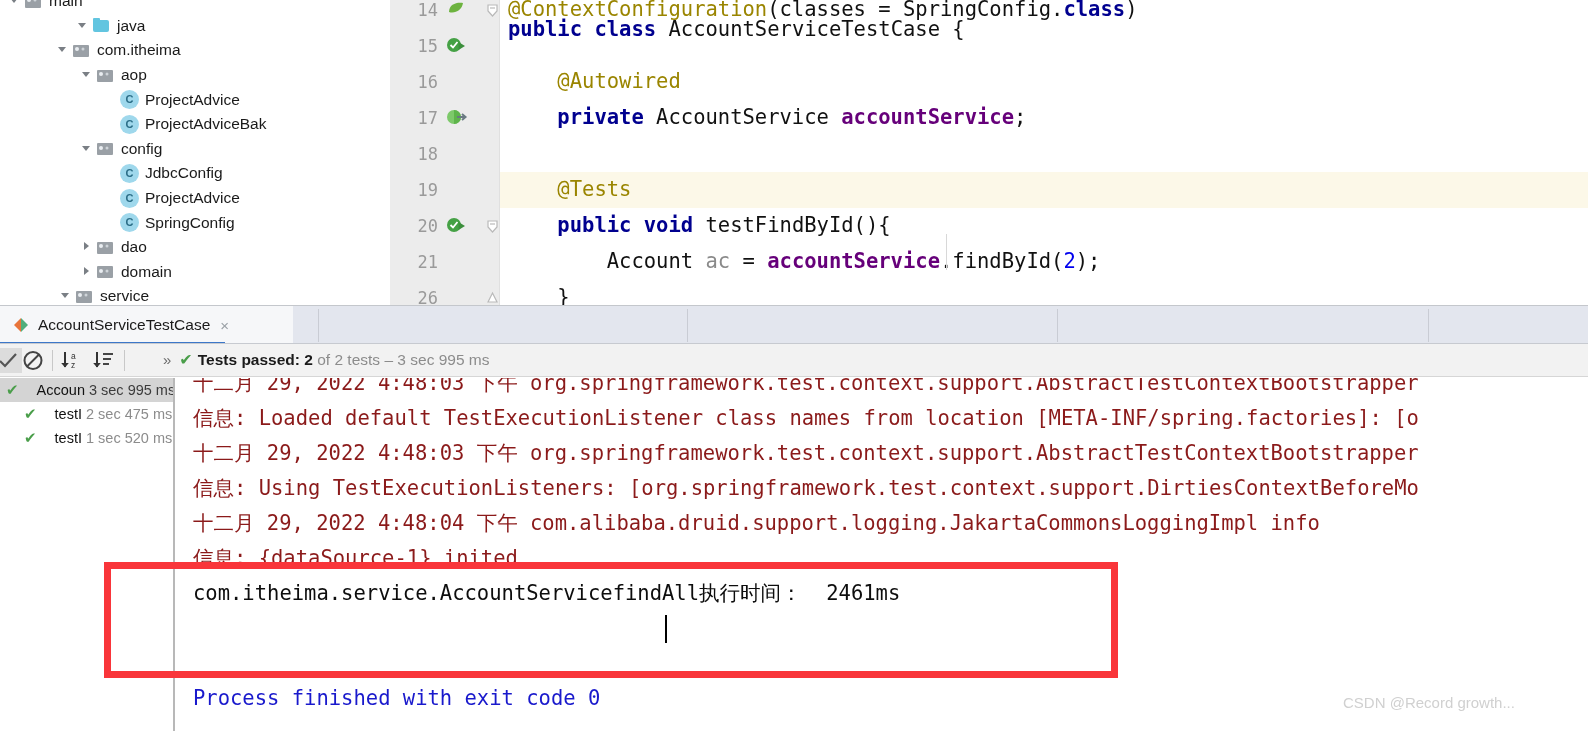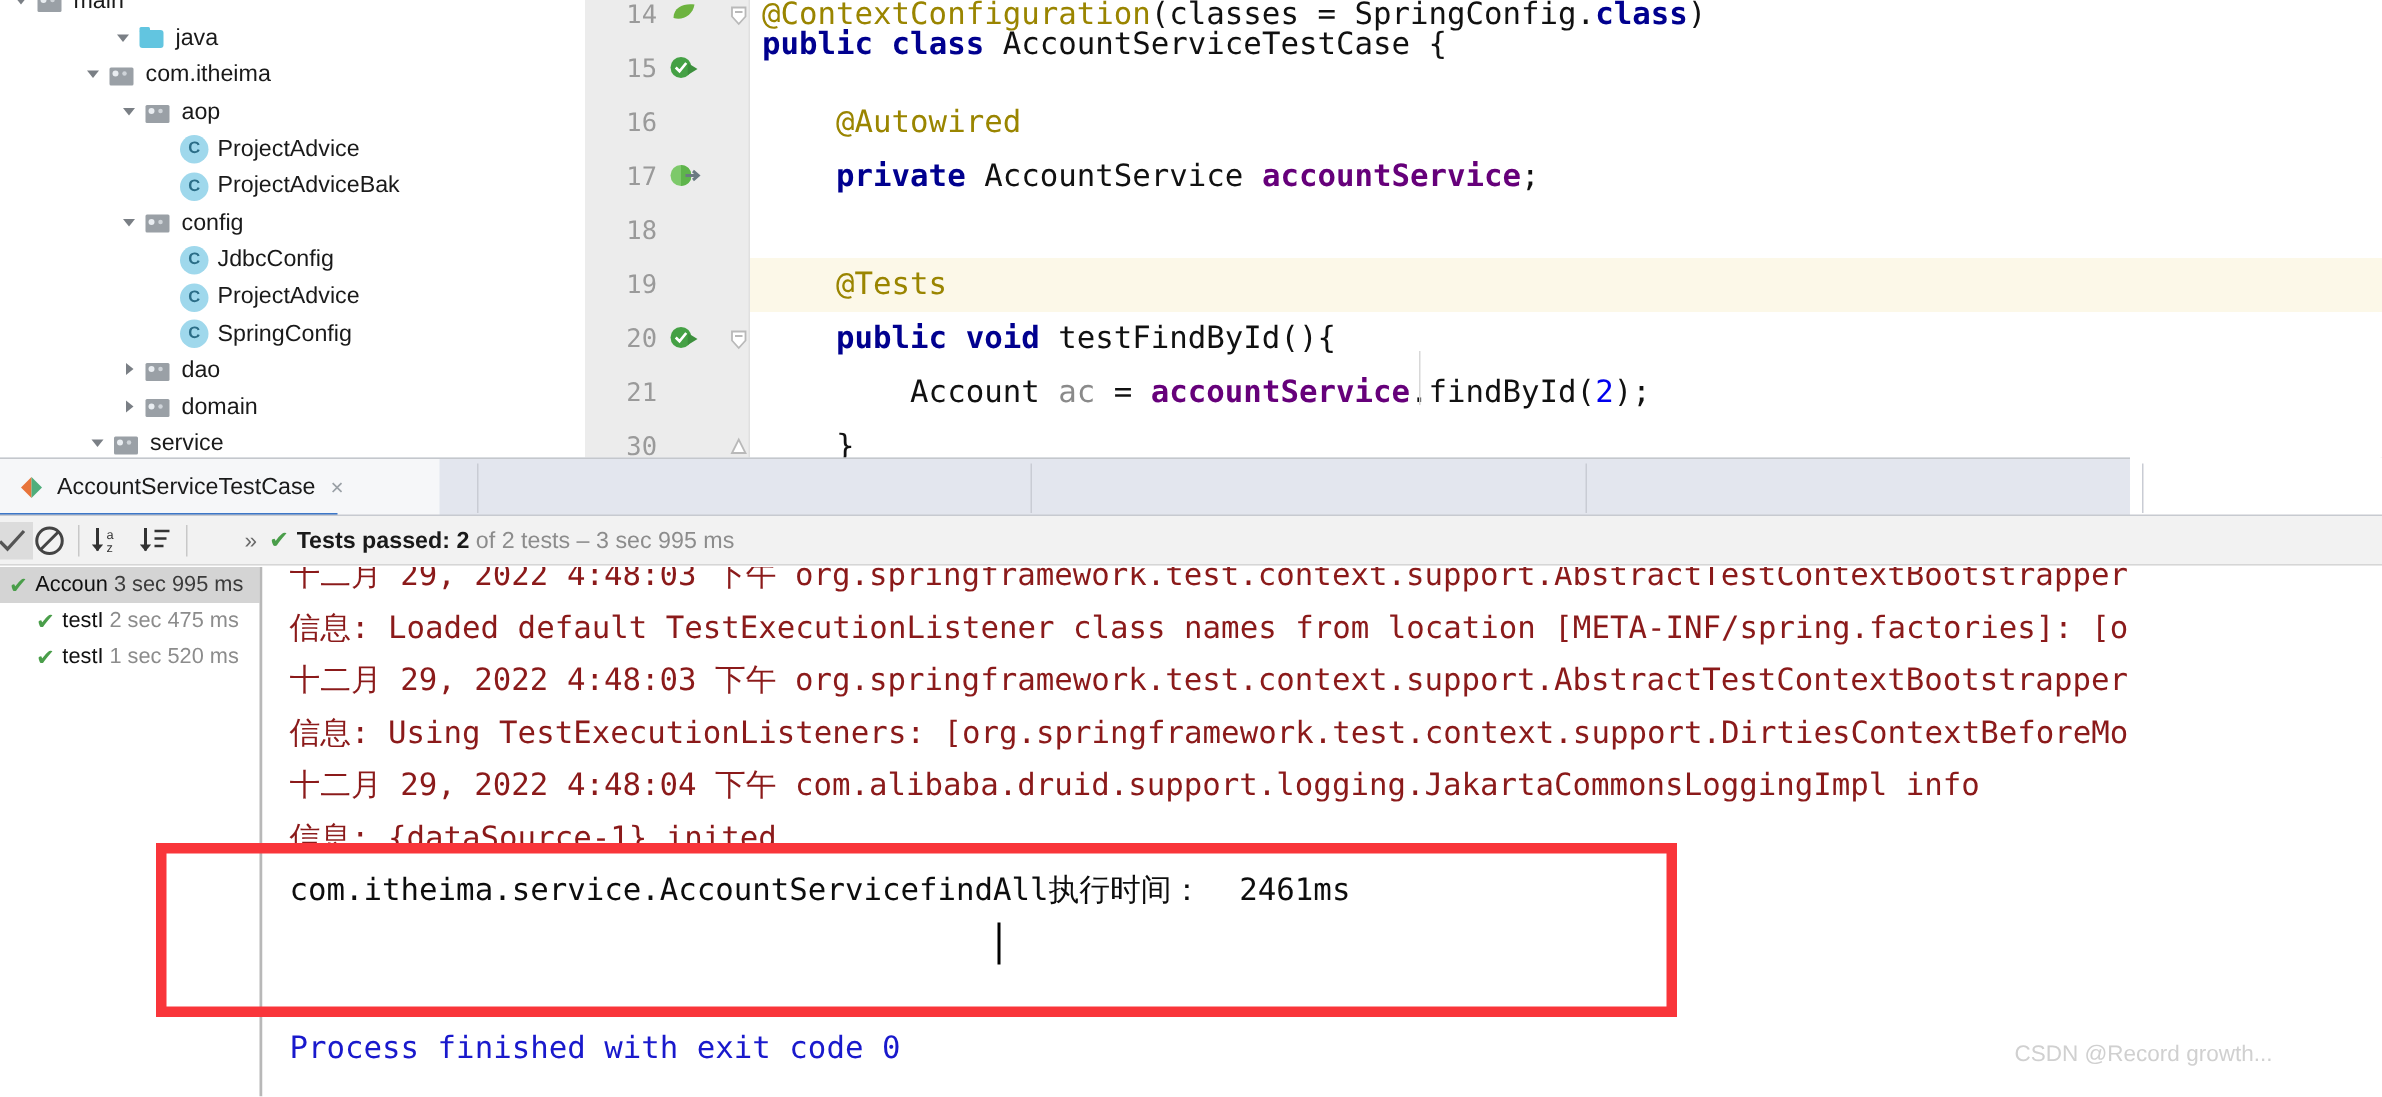--- a/index.html
+++ b/index.html
@@ -54,21 +54,21 @@
         font-size:20.5px; white-space:pre; letter-spacing:0px; }
   .kw { color:#00008f; font-weight:bold; }
   .ann { color:#9a8500; }
   .fld { color:#66007a; font-weight:bold; }
   .pln { color:#111111; }
   .num { color:#0000ee; }
   .loc { color:#8a8a8a; }
   .indent-guide { position:absolute; background:#d8d8d8; width:1px; }
 
   
-  .tabbar { position:absolute; left:0; top:305px; width:1420px; height:39px;
+  .tabbar { position:absolute; left:0; top:305px; width:1588px; height:39px;
             background:#e3e6ee; border-top:1px solid #c4c7cc; }
   .tab { position:absolute; top:0; height:38px; display:flex; align-items:center;
          font-size:15.5px; color:#1a1a1a; }
   .tab.active { left:0; width:293px; background:#f6f7f9; padding-left:14px; }
   .tab-underline { position:absolute; left:0; top:36px; width:225px; height:3px; background:#3c77c8; }
   .tab-icon { width:16px; height:16px; margin-right:8px; position:relative; flex:0 0 16px; }
   .tab-icon::before{ content:""; position:absolute; left:0; top:1px;
         border-top:7px solid transparent; border-bottom:7px solid transparent;
         border-right:7px solid #e8743b; }
   .tab-icon::after{ content:""; position:absolute; left:7px; top:1px;
@@ -88,21 +88,21 @@
   .tb-ok { color:#4a9e4a; font-size:16px; margin-right:5px; }
   .tb-strong { color:#1a1a1a; font-weight:bold; }
   .tb-dim { color:#8c8c8c; }
 
   
   .testtree { position:absolute; left:0; top:378px; width:173px; height:353px; background:#ffffff; }
   .tt-row { position:relative; height:24px; display:flex; align-items:center; white-space:nowrap;
             font-size:14.5px; padding-left:6px; }
   .tt-row.sel { background:#d4d4d4; }
   .tt-check { color:#4a9e4a; font-size:15px; margin-right:5px; }
-  .tt-name { color:#111111; }
+  .tt-name { color:#111111;margin-left:13px; }
   .tt-time { color:#8c8c8c; margin-left:4px; }
   .tt-row.sel .tt-time { color:#3b3b3b; }
   .tt-divider { position:absolute; left:173px; top:378px; width:2px; height:353px; background:#b8b8b8; }
 
   
   .console { position:absolute; left:175px; top:378px; width:1413px; height:353px;
              background:#ffffff; overflow:hidden; }
   .cline { position:absolute; left:18px; font-family:"DejaVu Sans Mono", monospace;
            font-size:20.5px; white-space:pre; }
   .c-red { color:#8b1a1a; }
@@ -239,21 +239,21 @@
               <path d="M4.5 8 L7 10.5 L11.5 5" stroke="#fff" stroke-width="1.8" fill="none"></path>
               <path d="M12.5 5 L19 9 L12.5 13 Z" fill="#3c8f3c"></path>
             </svg></div>
           <div class="fold" style="top: 217px;"><svg width="13" height="18" viewBox="0 0 13 18">
               <path d="M2 4 L11 4 L11 10 L6.5 15 L2 10 Z" stroke="#b9b9b9" stroke-width="1.2" fill="#fff"></path>
               <line x1="4" y1="7" x2="9" y2="7" stroke="#b9b9b9" stroke-width="1.2"></line>
             </svg></div>
           <div class="code" style="top: 213px;"><span class="kw">    public </span><span class="kw">void </span><span class="pln">testFindById(){</span></div>
           <div class="ln" style="top: 252px;">21</div>
           <div class="code" style="top: 249px;"><span class="pln">        Account </span><span class="loc">ac</span><span class="pln"> = </span><span class="fld">accountService</span><span class="pln">.findById(</span><span class="num">2</span><span class="pln">);</span></div>
-          <div class="ln" style="top: 288px;">30</div>
+          <div class="ln" style="top: 288px;">26</div>
           <div class="fold" style="top: 289px;"><svg width="13" height="18" viewBox="0 0 13 18">
               <path d="M2 13 L6.5 4 L11 13 Z" stroke="#b9b9b9" stroke-width="1.2" fill="#fff"></path>
             </svg></div>
           <div class="code" style="top: 285px;"><span class="pln">    }</span></div>
         </div>
       <div class="indent-guide" style="left:556px; top:234px; height:36px;"></div>
     </div>
   </div>
 
   <div class="tabbar">

